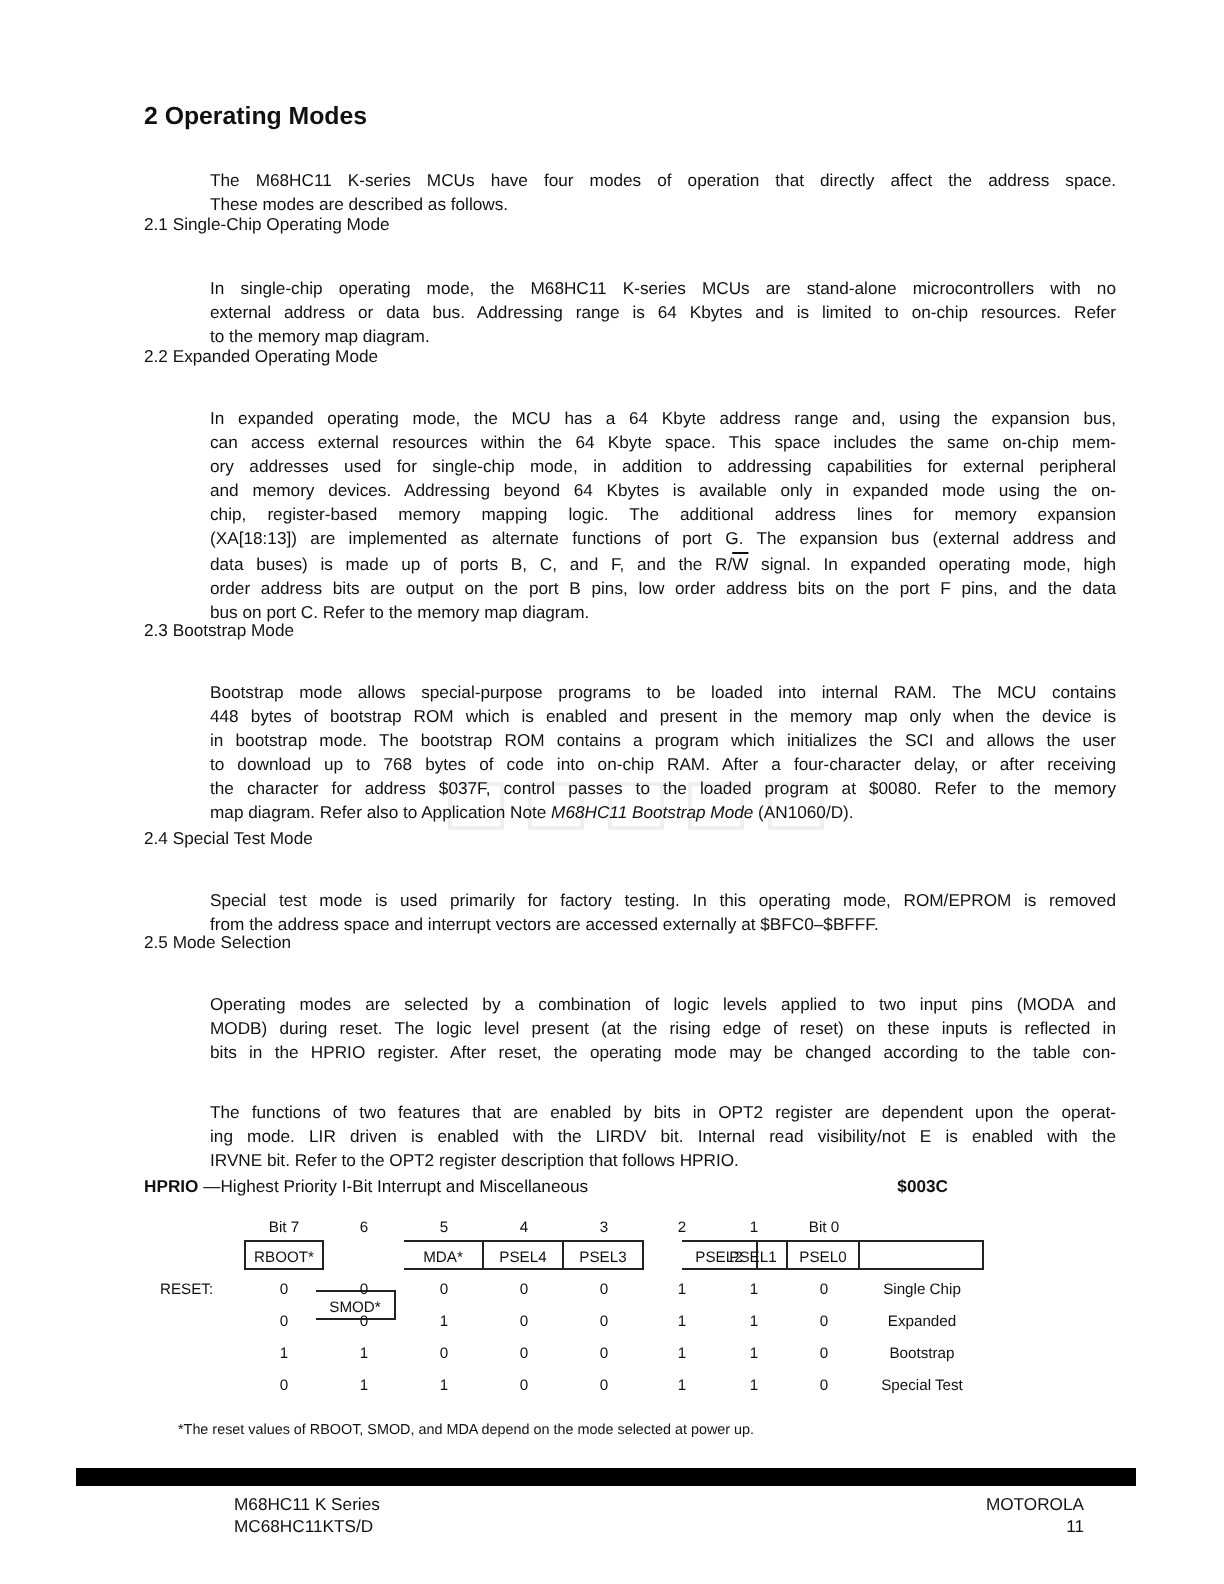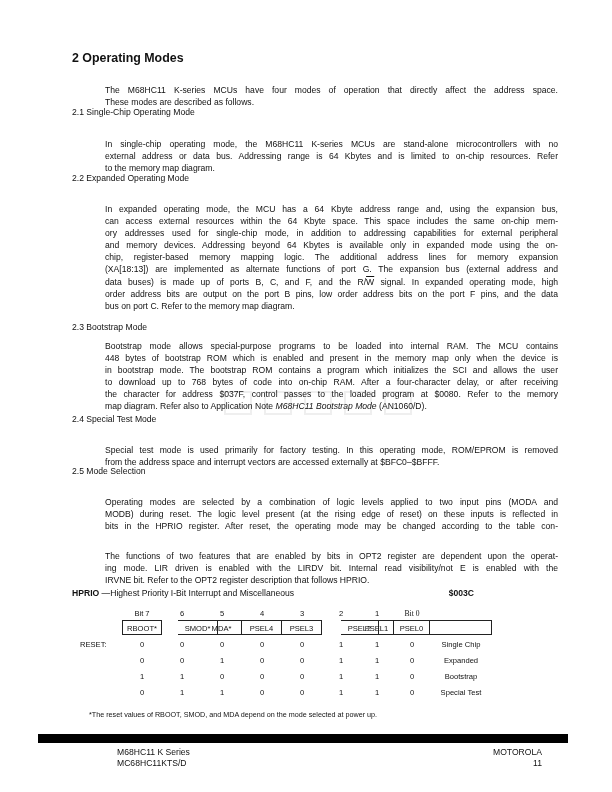--- a/index.html
+++ b/index.html
@@ -88,21 +88,21 @@
   <span class="line">can access external resources within the 64 Kbyte space. This space includes the same on-chip mem-</span>
   <span class="line">ory addresses used for single-chip mode, in addition to addressing capabilities for external peripheral</span>
   <span class="line">and memory devices. Addressing beyond 64 Kbytes is available only in expanded mode using the on-</span>
   <span class="line">chip, register-based memory mapping logic. The additional address lines for memory expansion</span>
   <span class="line">(XA[18:13]) are implemented as alternate functions of port G. The expansion bus (external address and</span>
   <span class="line"><span>data buses) is made up of ports B, C, and F, and the R/</span><span class="overline">W</span><span> signal. In expanded operating mode, high</span></span>
   <span class="line">order address bits are output on the port B pins, low order address bits on the port F pins, and the data</span>
   <span class="line last">bus on port C. Refer to the memory map diagram.</span>
 </p>
 
-<h2 class="h2" style="top:322px;">2.3 Bootstrap Mode</h2>
+<h2 class="h2" style="top:310px;">2.3 Bootstrap Mode</h2>
 <p class="para" style="top:324px;">
   <span class="line">Bootstrap mode allows special-purpose programs to be loaded into internal RAM. The MCU contains</span>
   <span class="line">448 bytes of bootstrap ROM which is enabled and present in the memory map only when the device is</span>
   <span class="line">in bootstrap mode. The bootstrap ROM contains a program which initializes the SCI and allows the user</span>
   <span class="line">to download up to 768 bytes of code into on-chip RAM. After a four-character delay, or after receiving</span>
   <span class="line">the character for address $037F, control passes to the loaded program at $0080. Refer to the memory</span>
   <span class="line last"><span>map diagram. Refer also to Application Note </span><span class="ital">M68HC11 Bootstrap Mode</span><span> (AN1060/D).</span></span>
 </p>
 
 <svg class="watermark" viewBox="0 0 220 30">
@@ -137,25 +137,25 @@
 </div>
 
 <div class="bit-row" id="bit-row">
     <span class="bit-label" style="left: 122px; width: 40px;">Bit 7</span>
     <span class="bit-label" style="left: 162px; width: 40px;">6</span>
     <span class="bit-label" style="left: 202px; width: 40px;">5</span>
     <span class="bit-label" style="left: 242px; width: 40px;">4</span>
     <span class="bit-label" style="left: 282px; width: 40px;">3</span>
     <span class="bit-label" style="left: 322px; width: 38px;">2</span>
     <span class="bit-label" style="left: 360px; width: 34px;">1</span>
-    <span class="bit-label" style="left: 394px; width: 36px; font-family: Liberation Serif, serif;">Bit 0</span>
+    <span class="bit-label" style="left: 394px; width: 36px;">Bit 0</span>
   </div>
 <div class="cell-row" id="cell-row">
     <span class="reg-cell first" style="left: 122px; width: 40px;">RBOOT*</span>
-    <span class="reg-cell" style="left: 178px; width: 40px;">SMOD*</span>
+    <span class="reg-cell" style="left: 158px; width: 40px; margin-top: 25px;">SMOD*</span>
     <span class="reg-cell" style="left: 202px; width: 40px;">MDA*</span>
     <span class="reg-cell" style="left: 242px; width: 40px;">PSEL4</span>
     <span class="reg-cell" style="left: 282px; width: 40px;">PSEL3</span>
     <span class="reg-cell" style="left: 341px; width: 38px;">PSEL2</span>
     <span class="reg-cell" style="left: 360px; width: 34px;">PSEL1</span>
     <span class="reg-cell" style="left: 394px; width: 36px;">PSEL0</span>
     <span class="reg-cell" style="left: 430px; width: 62px;"></span>
   </div>
 <div id="reset-rows">
     <div class="reset-row" style="top: 638px;">

